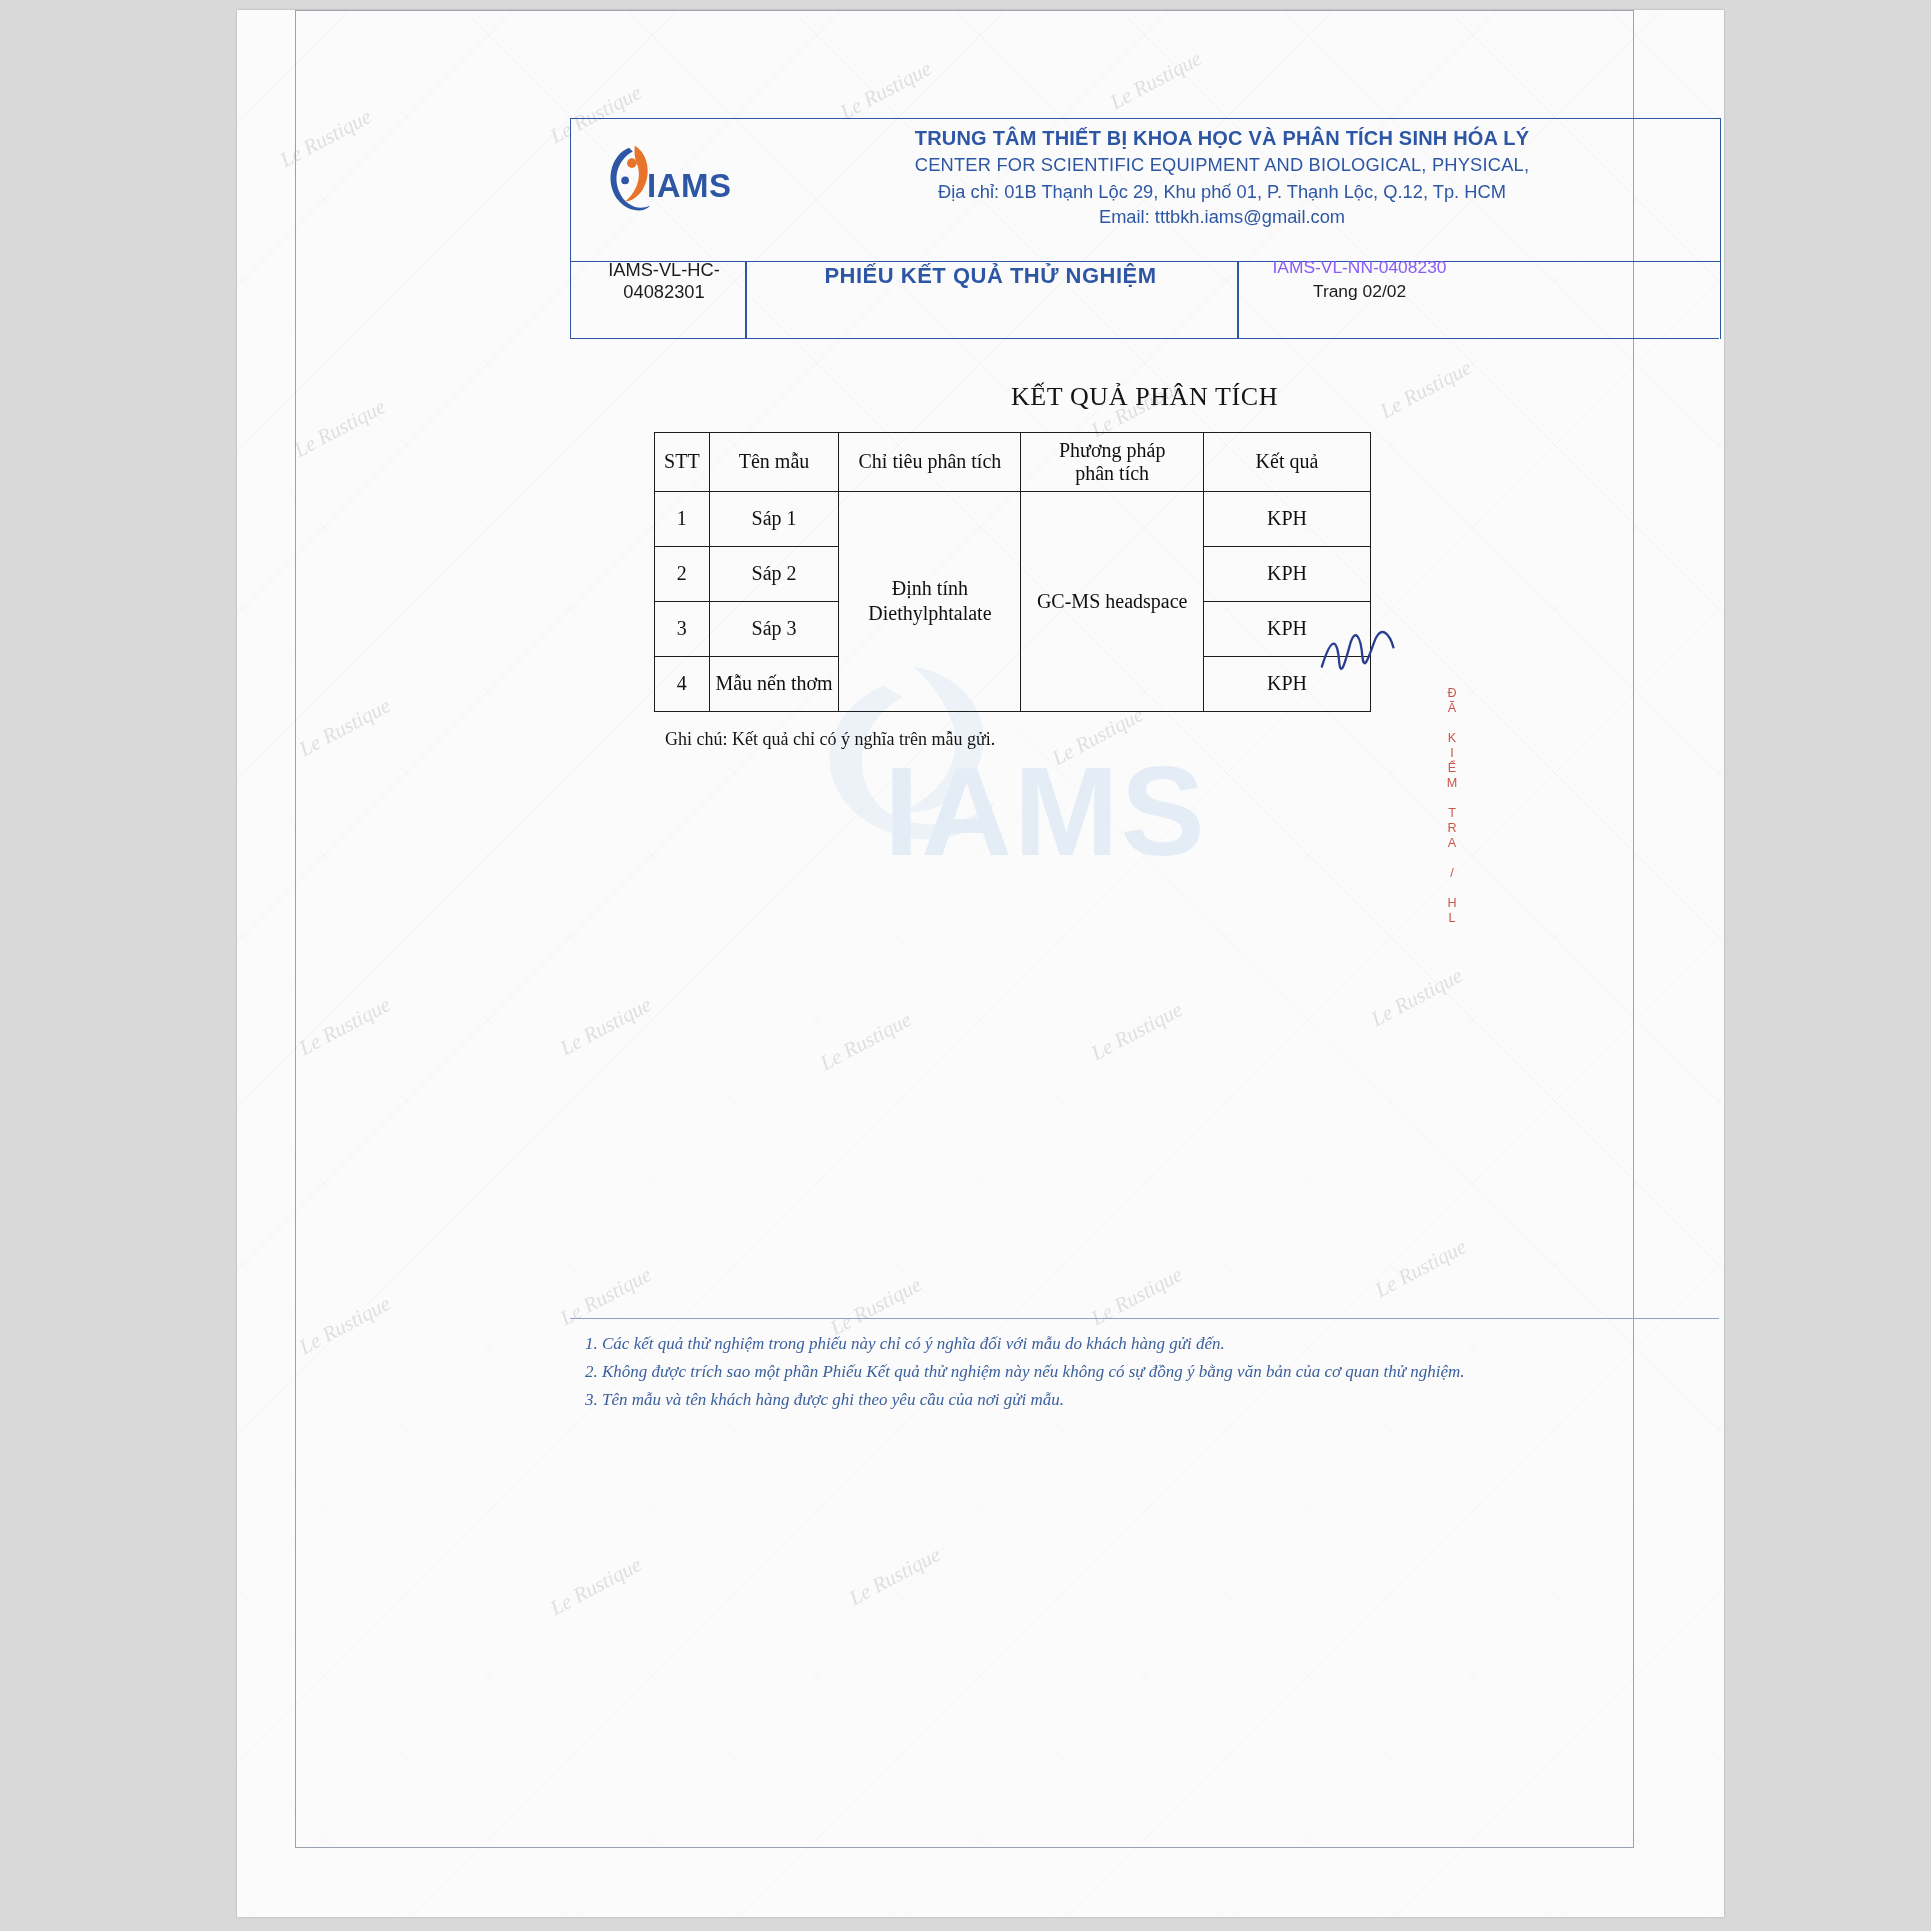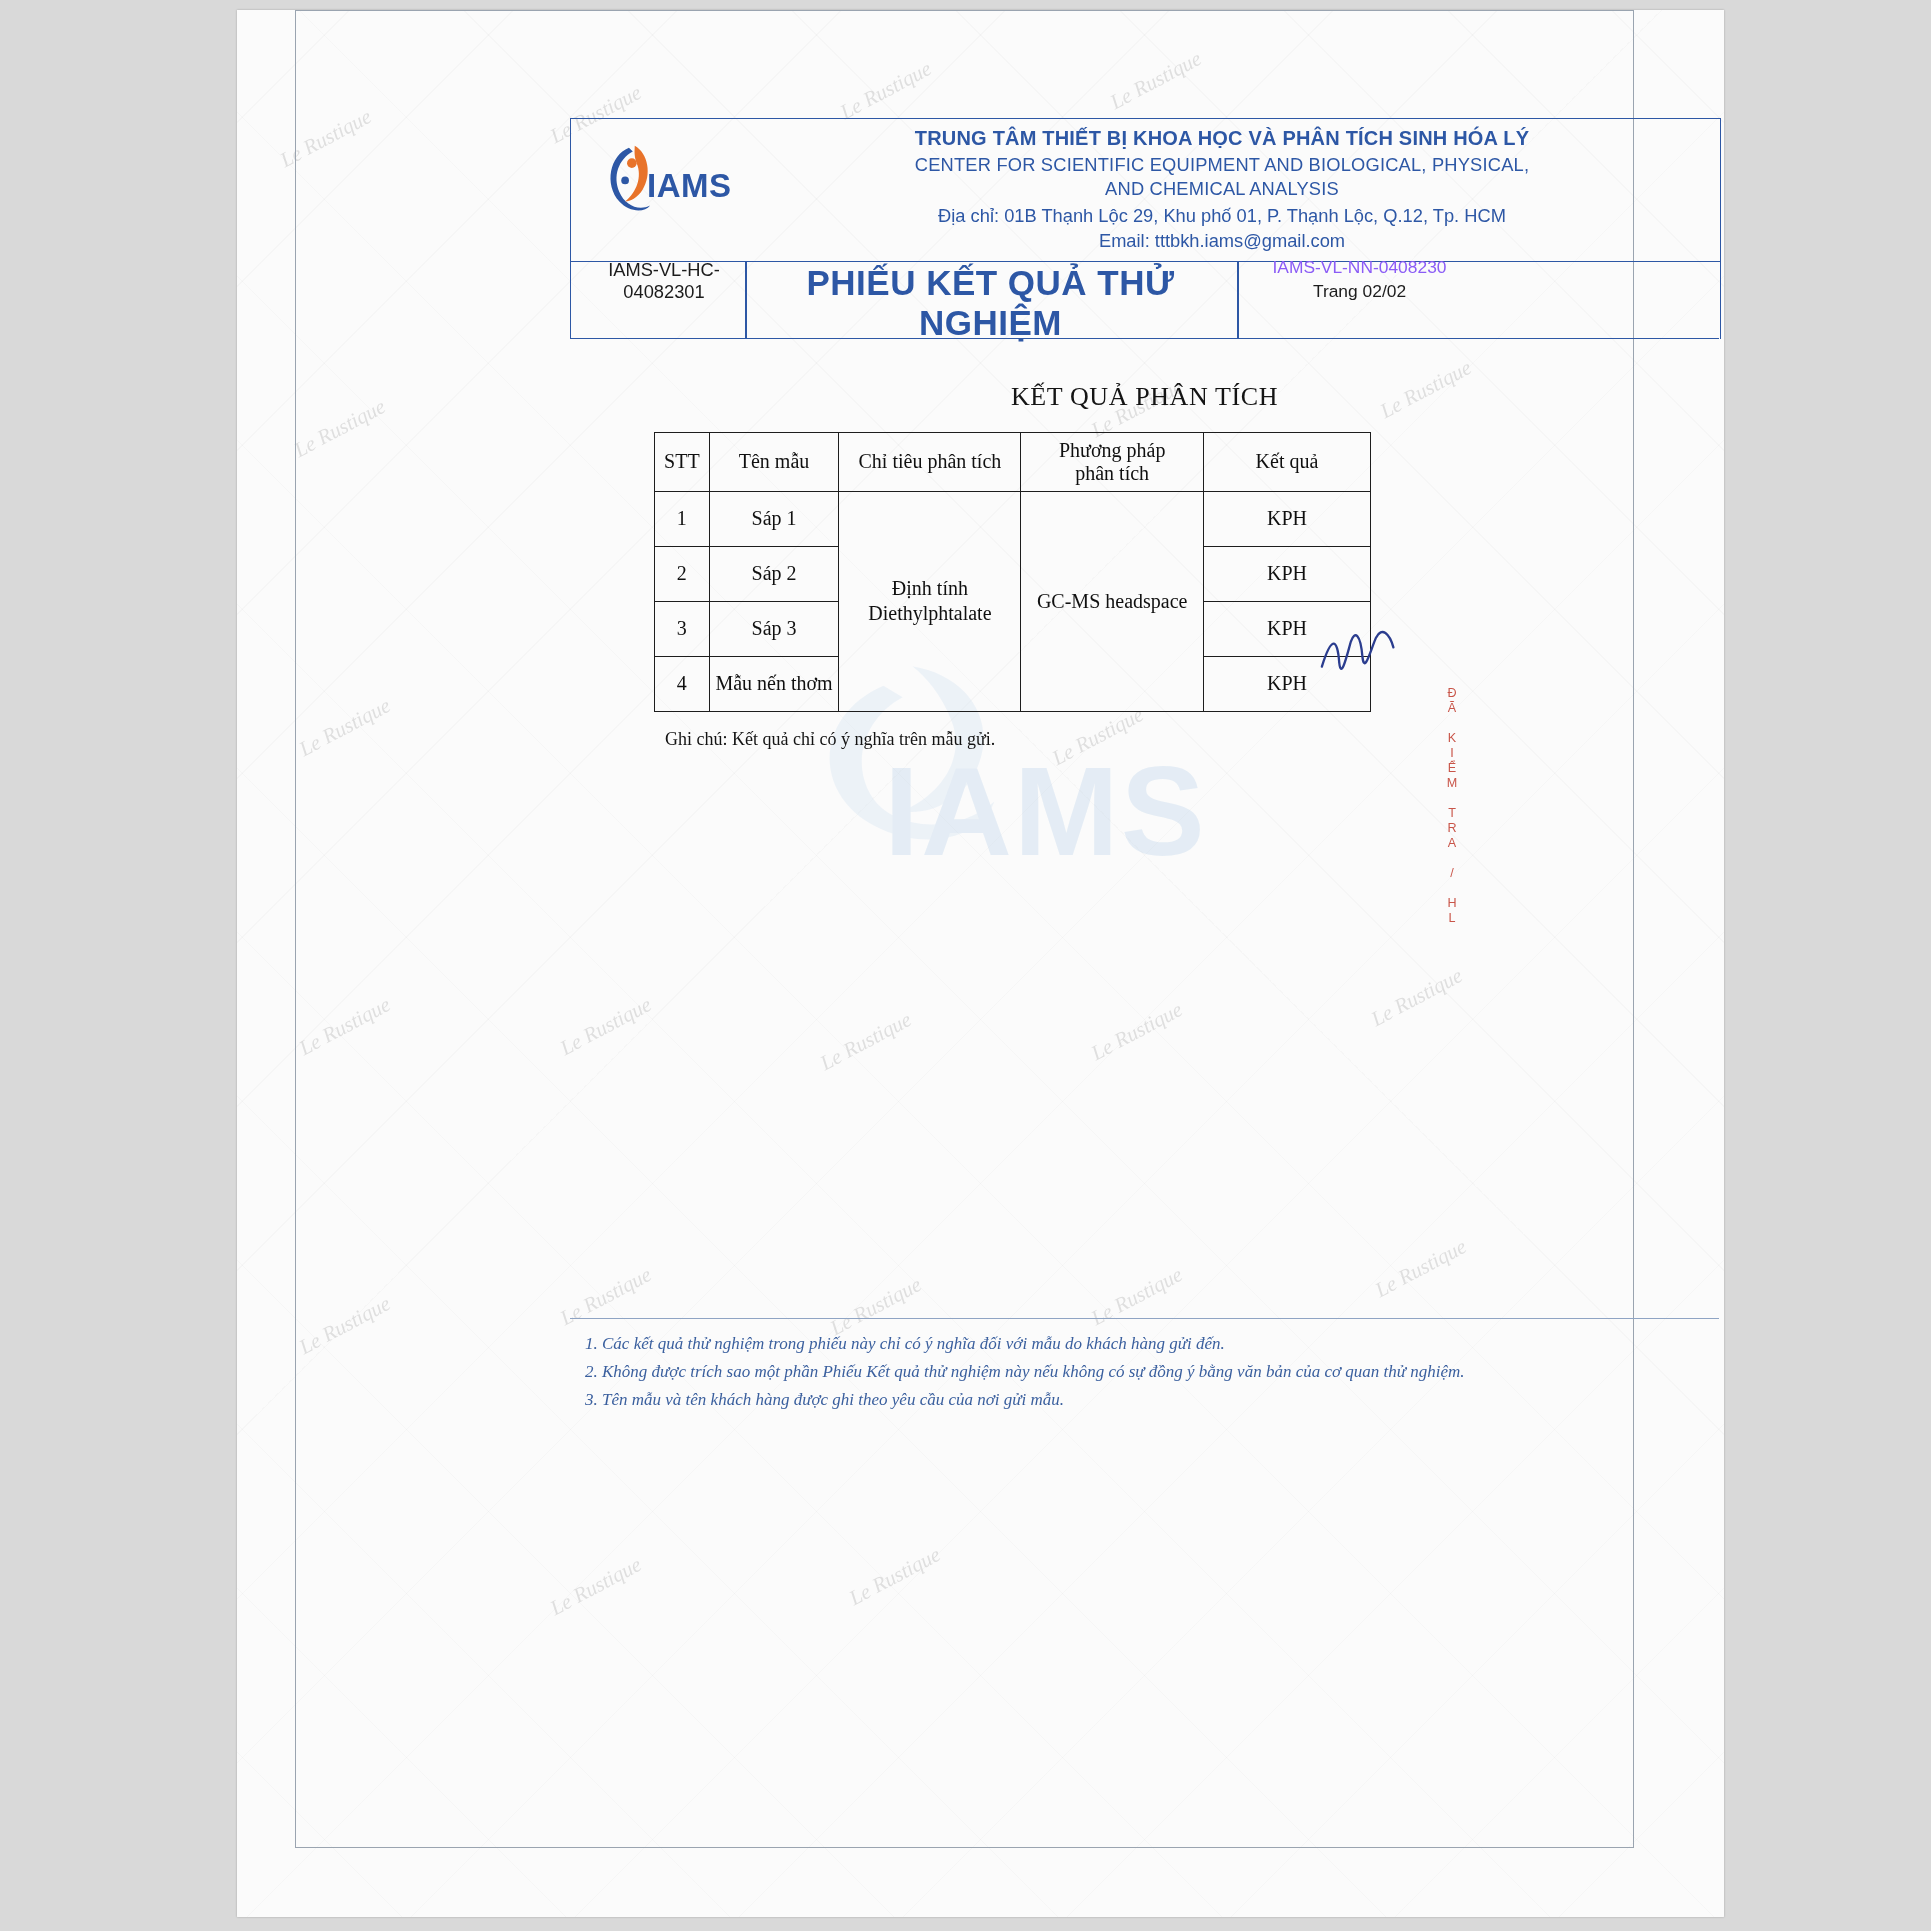--- a/index.html
+++ b/index.html
@@ -147,21 +147,21 @@
     text-align: center;
     font-size: 17.4px;
     color: #1c1c1c;
   }
   .title-main {
     position: absolute;
     left: 512px;
     top: 253px;
     width: 483px;
     text-align: center;
-    font-size: 35px;
+    font-size: 22px;
     font-weight: bold;
     color: #2d57a5;
     letter-spacing: 0.5px;
   }
   .title-sub {
     position: absolute;
     left: 512px;
     top: 290px;
     width: 483px;
     text-align: center;
@@ -366,21 +366,20 @@
         <path d="M36 4 C 50 12, 54 34, 44 50 C 39 58, 31 62, 26 62 C 38 52, 44 36, 38 22 C 35 14, 36 8, 36 4 Z" fill="#e8732a"></path>
         <circle cx="33" cy="22" r="5" fill="#e8732a"></circle>
         <circle cx="26" cy="40" r="4" fill="#2d57a5"></circle>
       </svg>
       <div class="logo-text">IAMS</div>
     </div>
 
     <div class="org-lines">
       <div class="org-l2">TRUNG TÂM THIẾT BỊ KHOA HỌC VÀ PHÂN TÍCH SINH HÓA LÝ</div>
       <div class="org-l3">CENTER FOR SCIENTIFIC EQUIPMENT AND BIOLOGICAL, PHYSICAL,</div>
-      <div class="org-l4">AND CHEMICAL ANALYSIS</div>
       <div class="org-l5">Địa chỉ: 01B Thạnh Lộc 29, Khu phố 01, P. Thạnh Lộc, Q.12, Tp. HCM</div>
       <div class="org-l6">Email: tttbkh.iams@gmail.com</div>
     </div>
 
     <div class="title-band">
       <div class="title-sep-left"></div>
       <div class="title-sep-right"></div>
     </div>
     <div class="doc-code-left">IAMS-VL-HC-04082301</div>
     <div class="title-main">PHIẾU KẾT QUẢ THỬ NGHIỆM</div>

